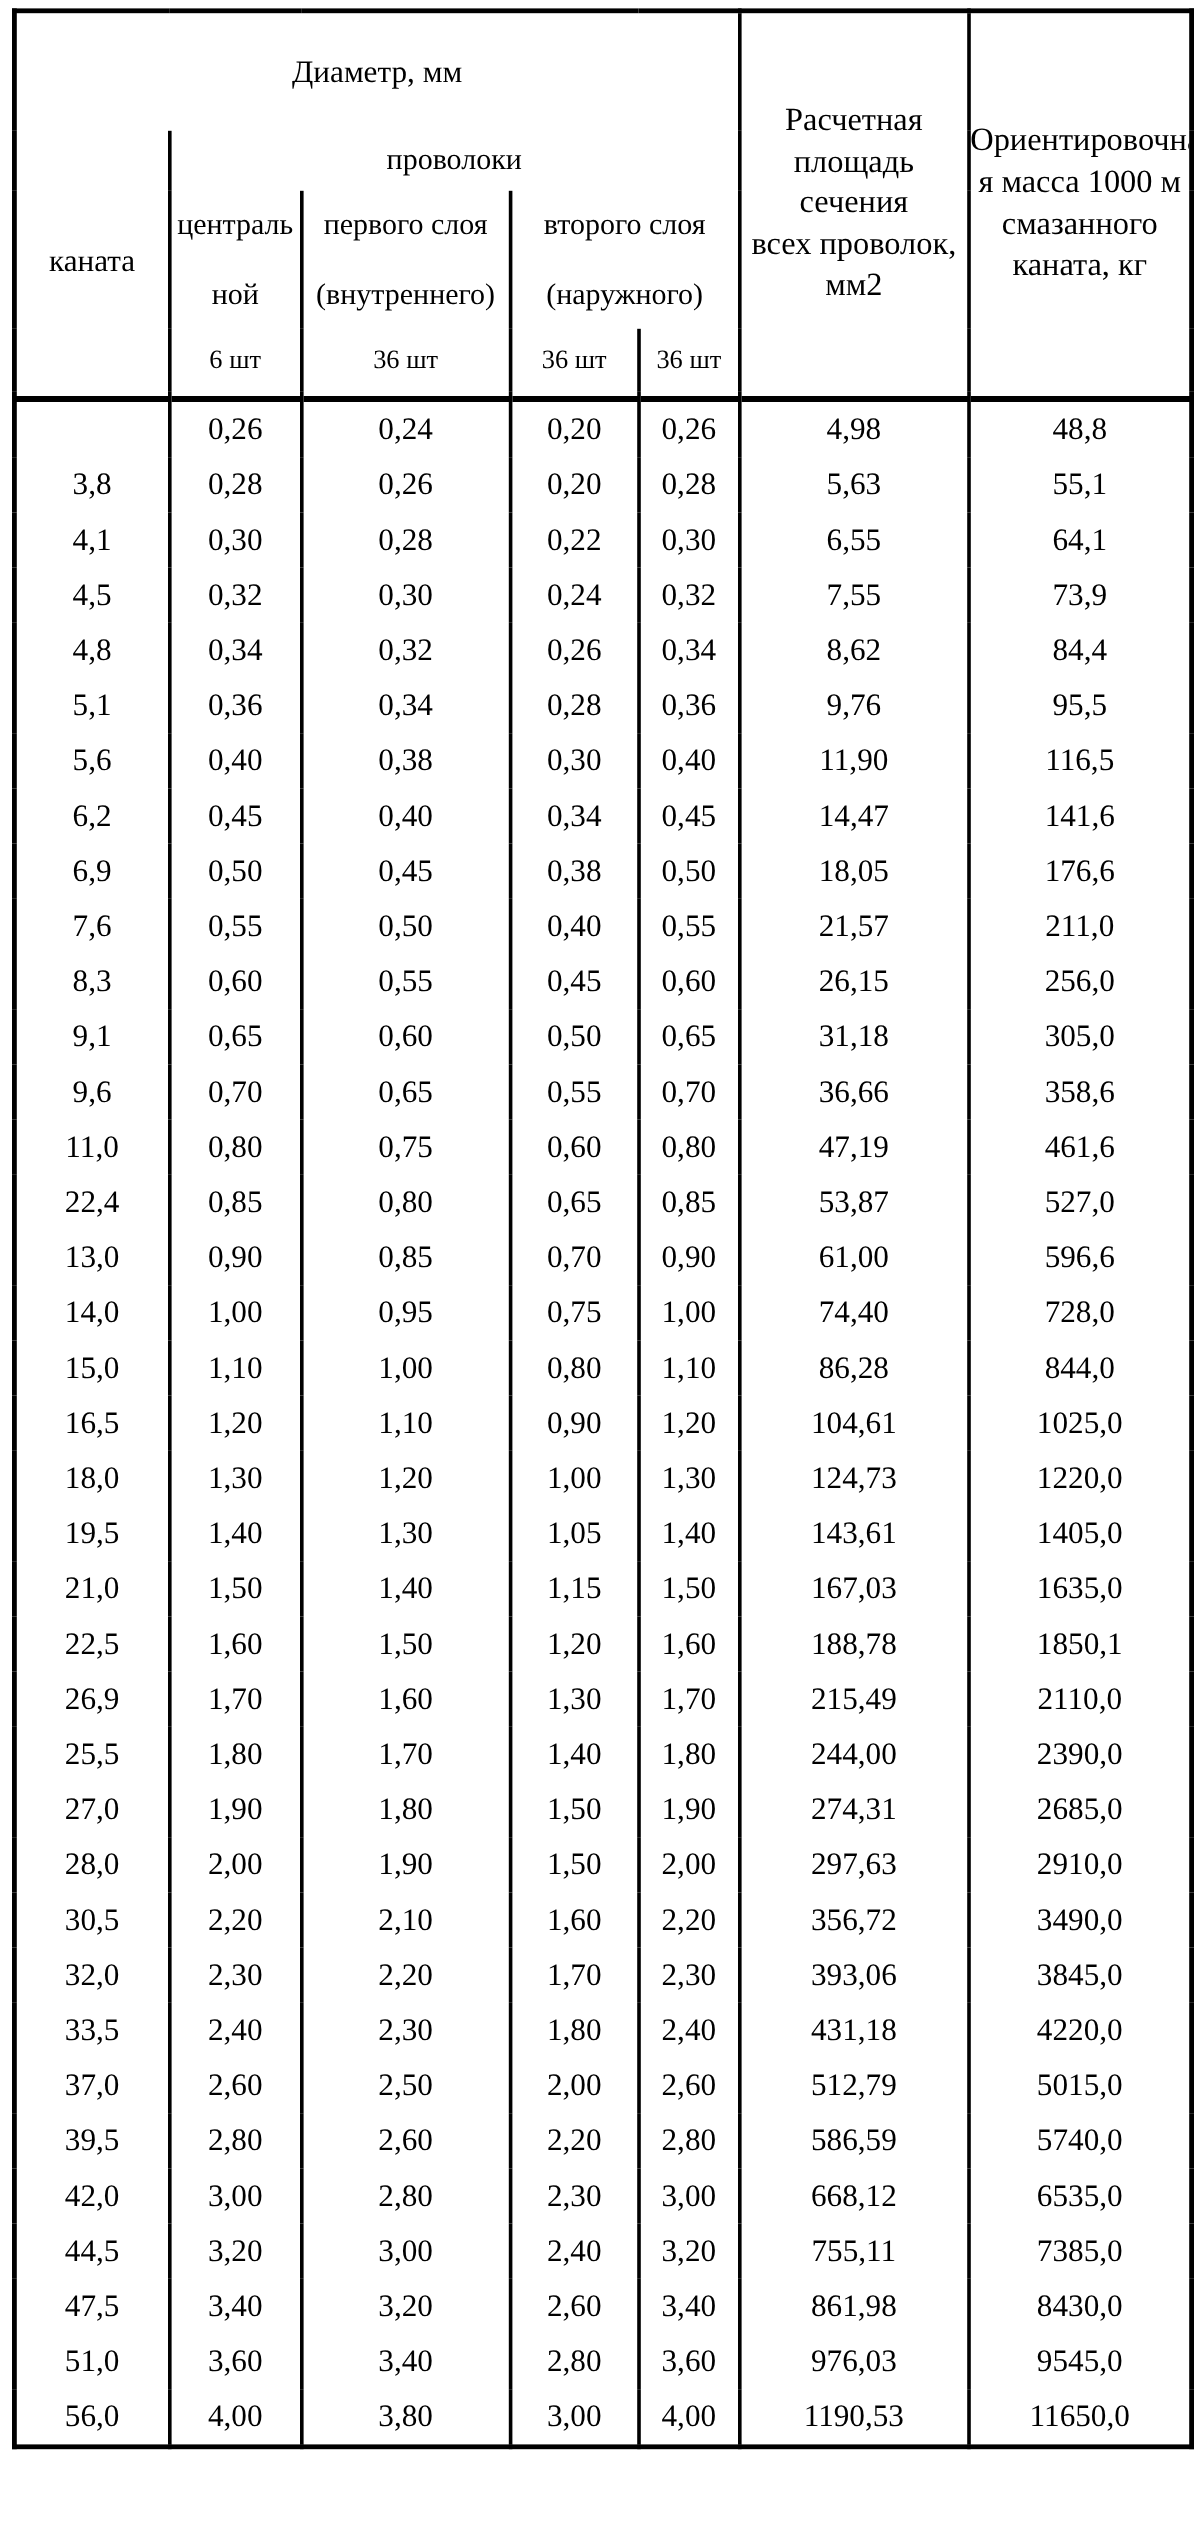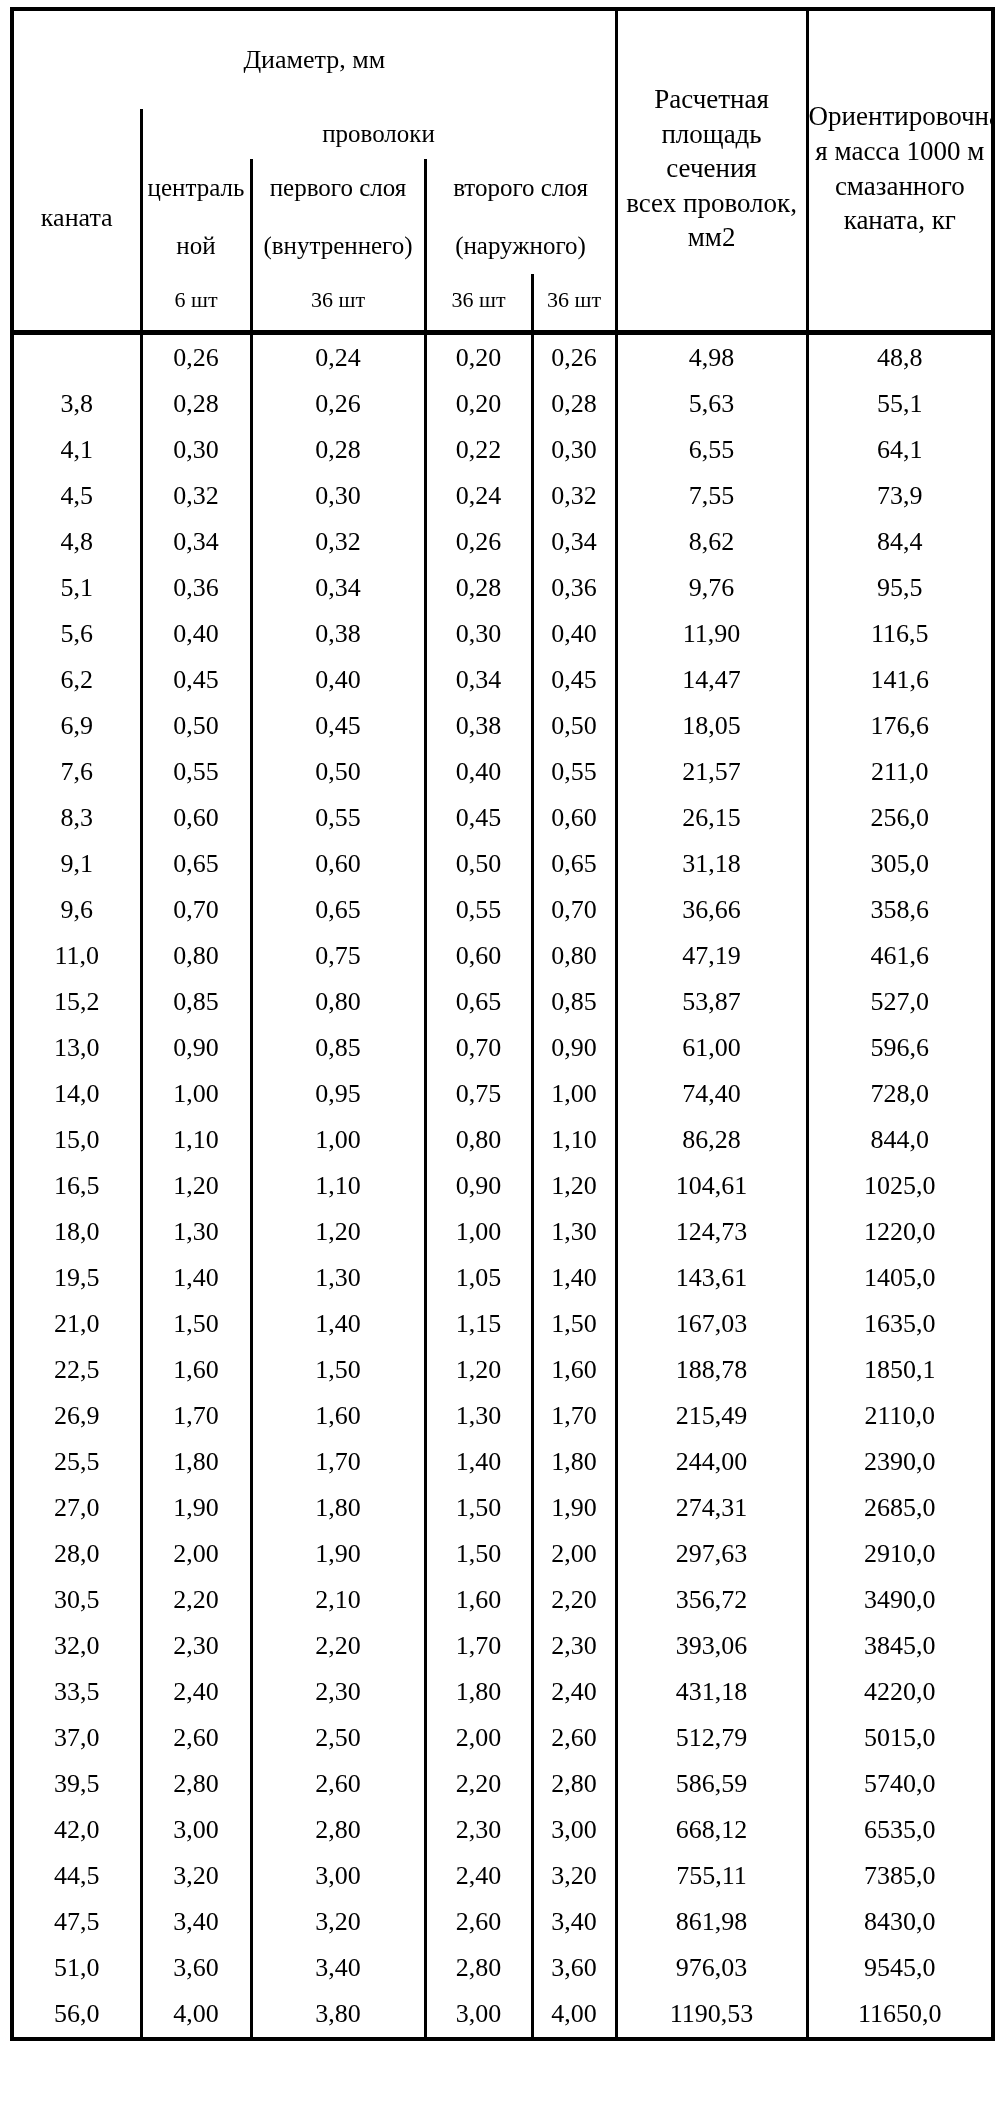--- a/index.html
+++ b/index.html
@@ -266,21 +266,21 @@
         <tr>
           <td>11,0</td>
           <td>0,80</td>
           <td>0,75</td>
           <td>0,60</td>
           <td>0,80</td>
           <td>47,19</td>
           <td>461,6</td>
         </tr>
         <tr>
-          <td>15,2</td>
+          <td>22,4</td>
           <td>0,85</td>
           <td>0,80</td>
           <td>0,65</td>
           <td>0,85</td>
           <td>53,87</td>
           <td>527,0</td>
         </tr>
         <tr>
           <td>13,0</td>
           <td>0,90</td>

